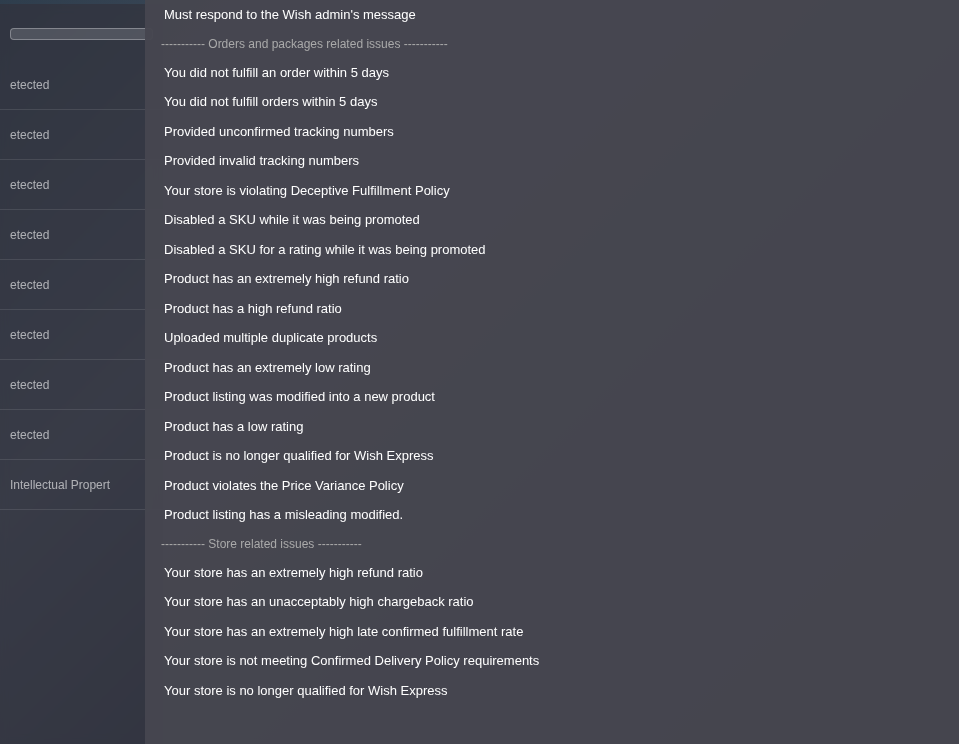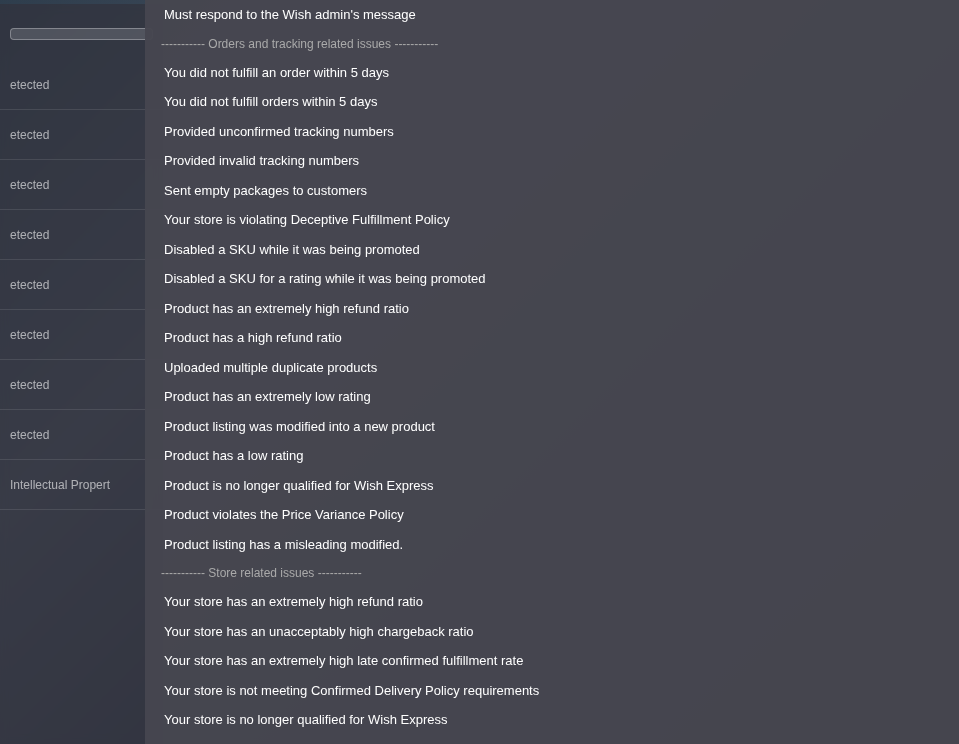--- a/index.html
+++ b/index.html
@@ -125,26 +125,25 @@
       <div class="left-row">etected</div>
       <div class="left-row">etected</div>
       <div class="left-row">etected</div>
       <div class="left-row">etected</div>
       <div class="left-row">Intellectual Propert</div>
     </div>
 </div>
 
 <div class="dropdown-panel" id="dropdown-list">
 <div class="dropdown-item">Must respond to the Wish admin's message</div>
-    <div class="section-header">----------- Orders and tracking related issues -----------</div>
+    <div class="section-header">----------- Orders and packages related issues -----------</div>
     <div class="dropdown-item">You did not fulfill an order within 5 days</div>
     <div class="dropdown-item">You did not fulfill orders within 5 days</div>
     <div class="dropdown-item">Provided unconfirmed tracking numbers</div>
     <div class="dropdown-item">Provided invalid tracking numbers</div>
-    <div class="dropdown-item">Sent empty packages to customers</div>
     <div class="dropdown-item">Your store is violating Deceptive Fulfillment Policy</div>
     <div class="dropdown-item">Disabled a SKU while it was being promoted</div>
     <div class="dropdown-item">Disabled a SKU for a rating while it was being promoted</div>
     <div class="dropdown-item">Product has an extremely high refund ratio</div>
     <div class="dropdown-item">Product has a high refund ratio</div>
     <div class="dropdown-item">Uploaded multiple duplicate products</div>
     <div class="dropdown-item">Product has an extremely low rating</div>
     <div class="dropdown-item">Product listing was modified into a new product</div>
     <div class="dropdown-item">Product has a low rating</div>
     <div class="dropdown-item">Product is no longer qualified for Wish Express</div>

